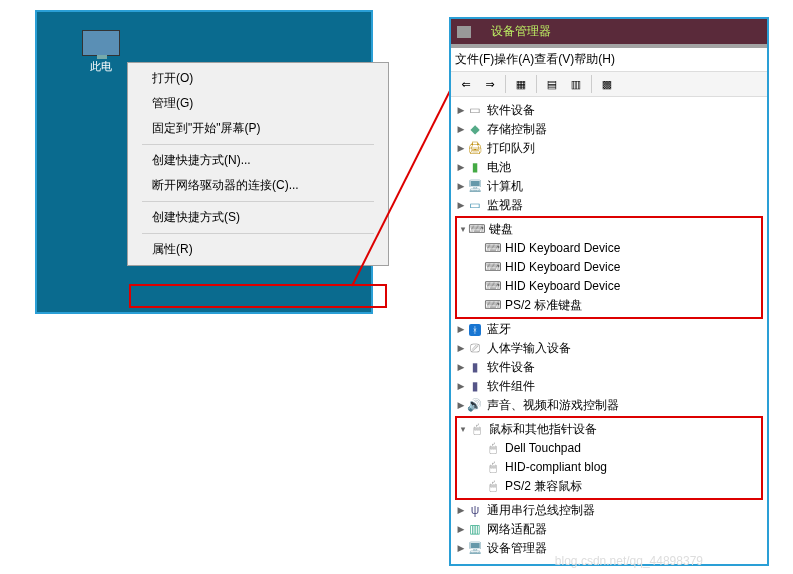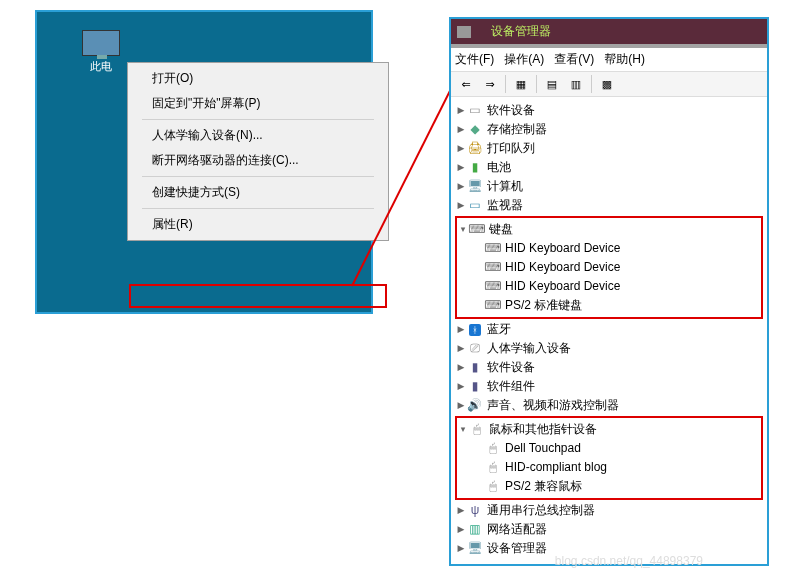--- a/index.html
+++ b/index.html
@@ -17,21 +17,21 @@
 .menu-sep { height: 1px; background: #d0d0d0; margin: 3px 2px; }
 .menu-highlight { position: absolute; left: 92px; top: 272px; width: 258px; height: 24px; border: 2px solid #d00; pointer-events: none; }
 
 
 .arrow { position: absolute; pointer-events: none; }
 
 
 .dm-window { position: absolute; left: 449px; top: 17px; width: 320px; border: 2px solid #2a9fd6; background: #fff; }
 .dm-title { background: #5a2a3a; color: #bef264; padding: 4px 6px; font-size: 12px; display: flex; align-items: center; gap: 20px; border-bottom: 4px solid #a3a3a3; }
 .dm-title .icon { width: 14px; height: 12px; background: #999; display: inline-block; }
-.dm-menubar { background: #fff; padding: 3px 4px; font-size: 12px; border-bottom: 1px solid #ddd; display:flex; gap: 10px; }
+.dm-menubar { background: #fff; padding: 3px 4px; font-size: 12px; border-bottom: 1px solid #ddd; display:flex; }
 .dm-menubar span { cursor: pointer; }
 .dm-toolbar { background: #f5f5f5; padding: 2px 4px; border-bottom: 1px solid #ddd; display: flex; gap: 2px; align-items: center; }
 .tool-btn { width: 22px; height: 20px; border: 1px solid transparent; display: flex; align-items: center; justify-content: center; font-size: 11px; cursor: pointer; }
 .tool-sep { width: 1px; height: 18px; background: #ccc; margin: 0 2px; }
 
 .dm-tree { padding: 4px 4px 6px 4px; background: #fff; }
 .node { display: flex; align-items: center; padding: 1px 0; font-size: 12px; line-height: 17px; cursor: pointer; }
 .node .chev { width: 12px; display: inline-block; text-align: center; color: #666; font-size: 9px; }
 .node .ic { width: 16px; height: 16px; margin-right: 4px; display: inline-flex; align-items: center; justify-content: center; font-size: 12px; }
 .child { margin-left: 28px; }
@@ -60,23 +60,24 @@
 </head>
 <body>
 
 <div class="left-panel">
   <div class="desktop-icon">
     <div class="pc"></div>
     <div class="label">此电</div>
   </div>
   <div class="context-menu">
     <div class="menu-item">打开(O)</div>
+    <div class="menu-item">管理(G)</div>
     <div class="menu-item">固定到"开始"屏幕(P)</div>
     <div class="menu-sep"></div>
-    <div class="menu-item">人体学输入设备(N)...</div>
+    <div class="menu-item">创建快捷方式(N)...</div>
     <div class="menu-item">断开网络驱动器的连接(C)...</div>
     <div class="menu-sep"></div>
     <div class="menu-item">创建快捷方式(S)</div>
     <div class="menu-sep"></div>
     <div class="menu-item">属性(R)</div>
   </div>
   <div class="menu-highlight"></div>
 </div>
 
 <svg class="arrow" width="793" height="574" style="left:0;top:0">

